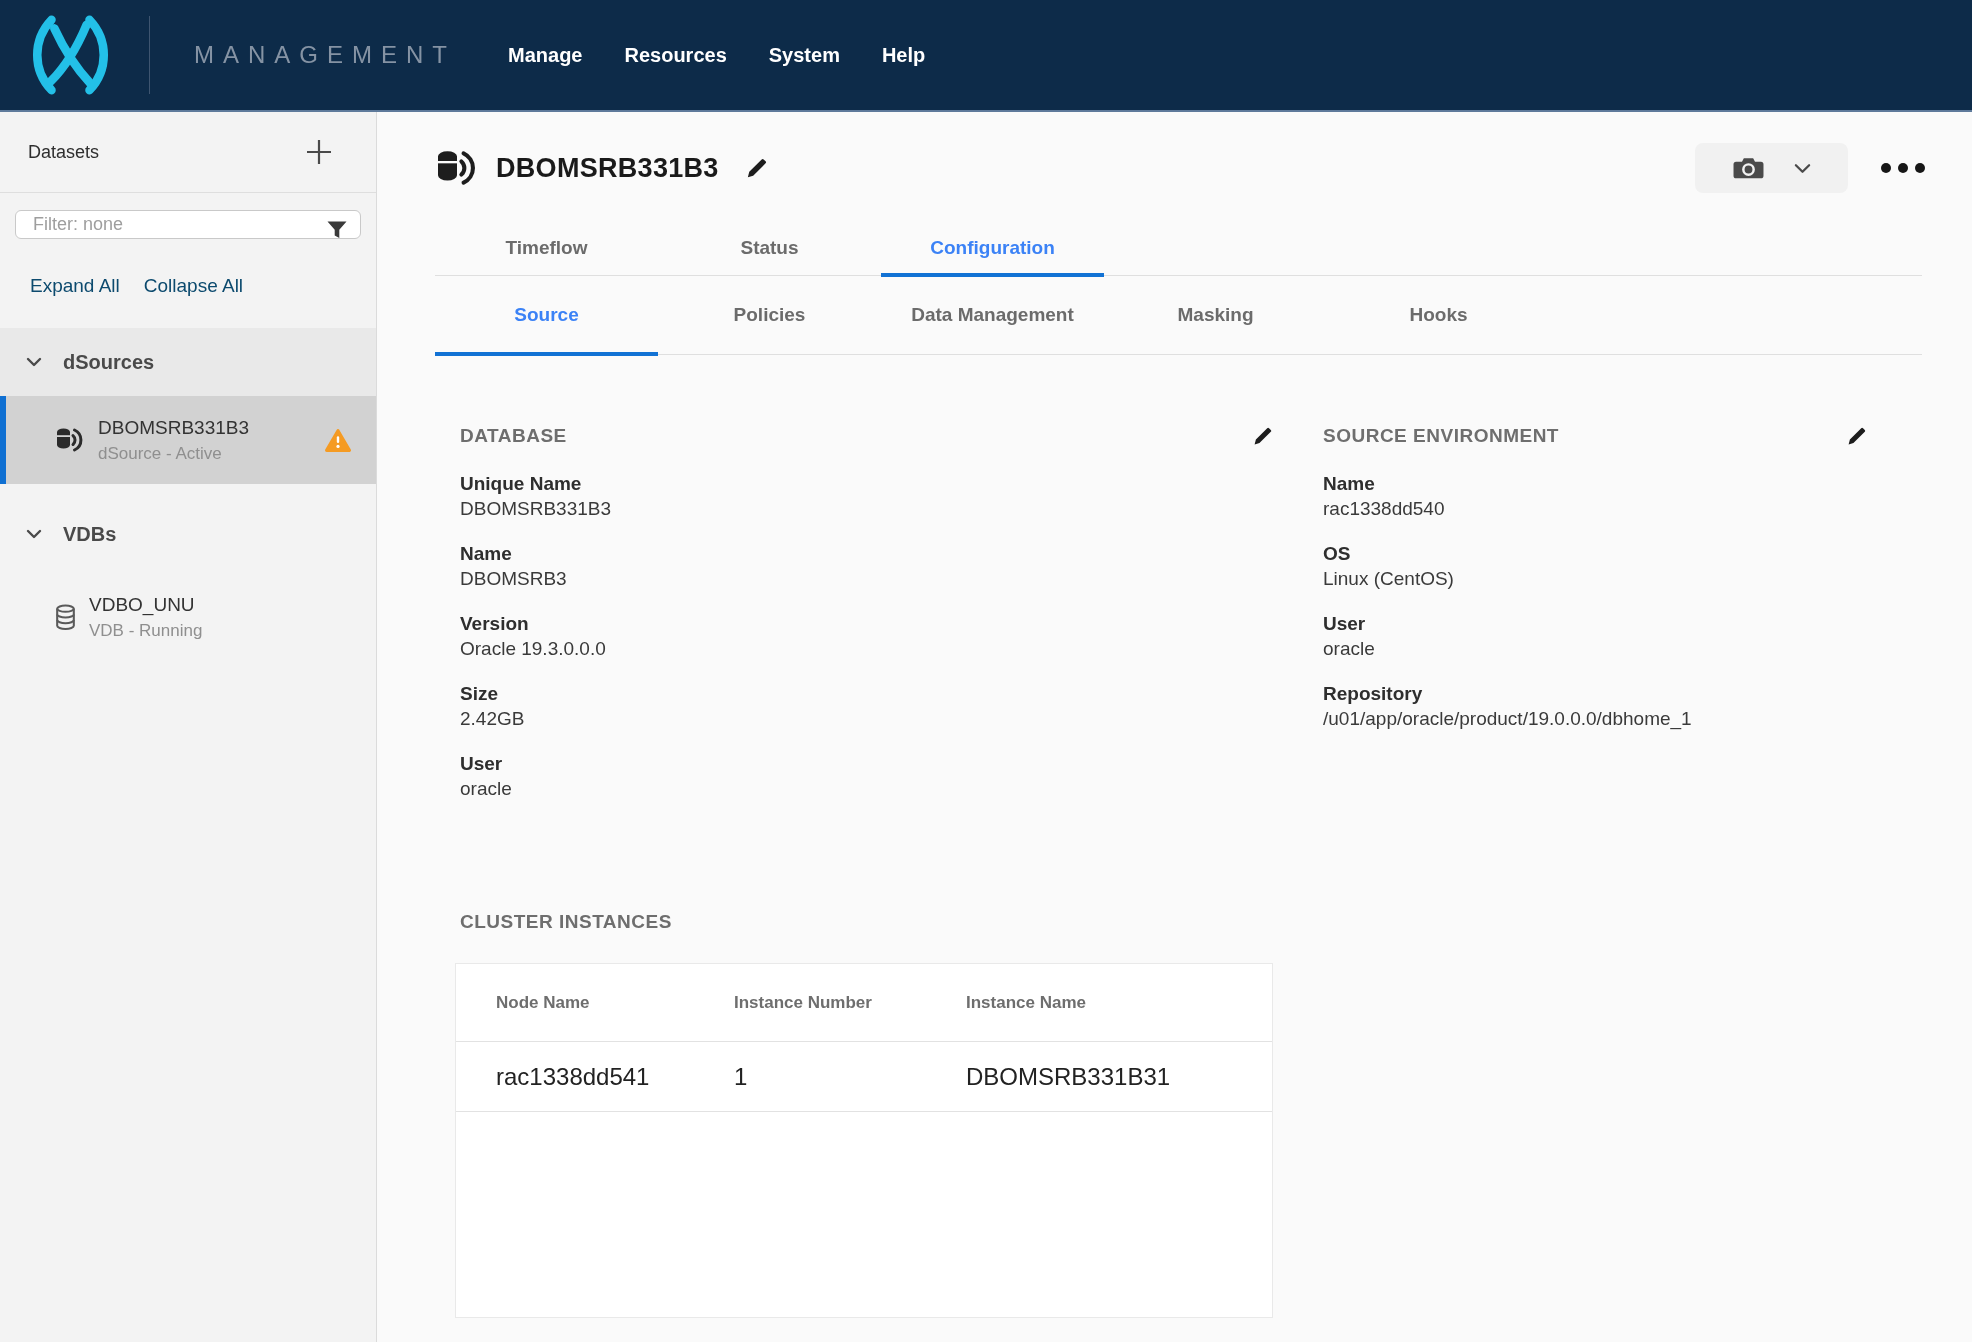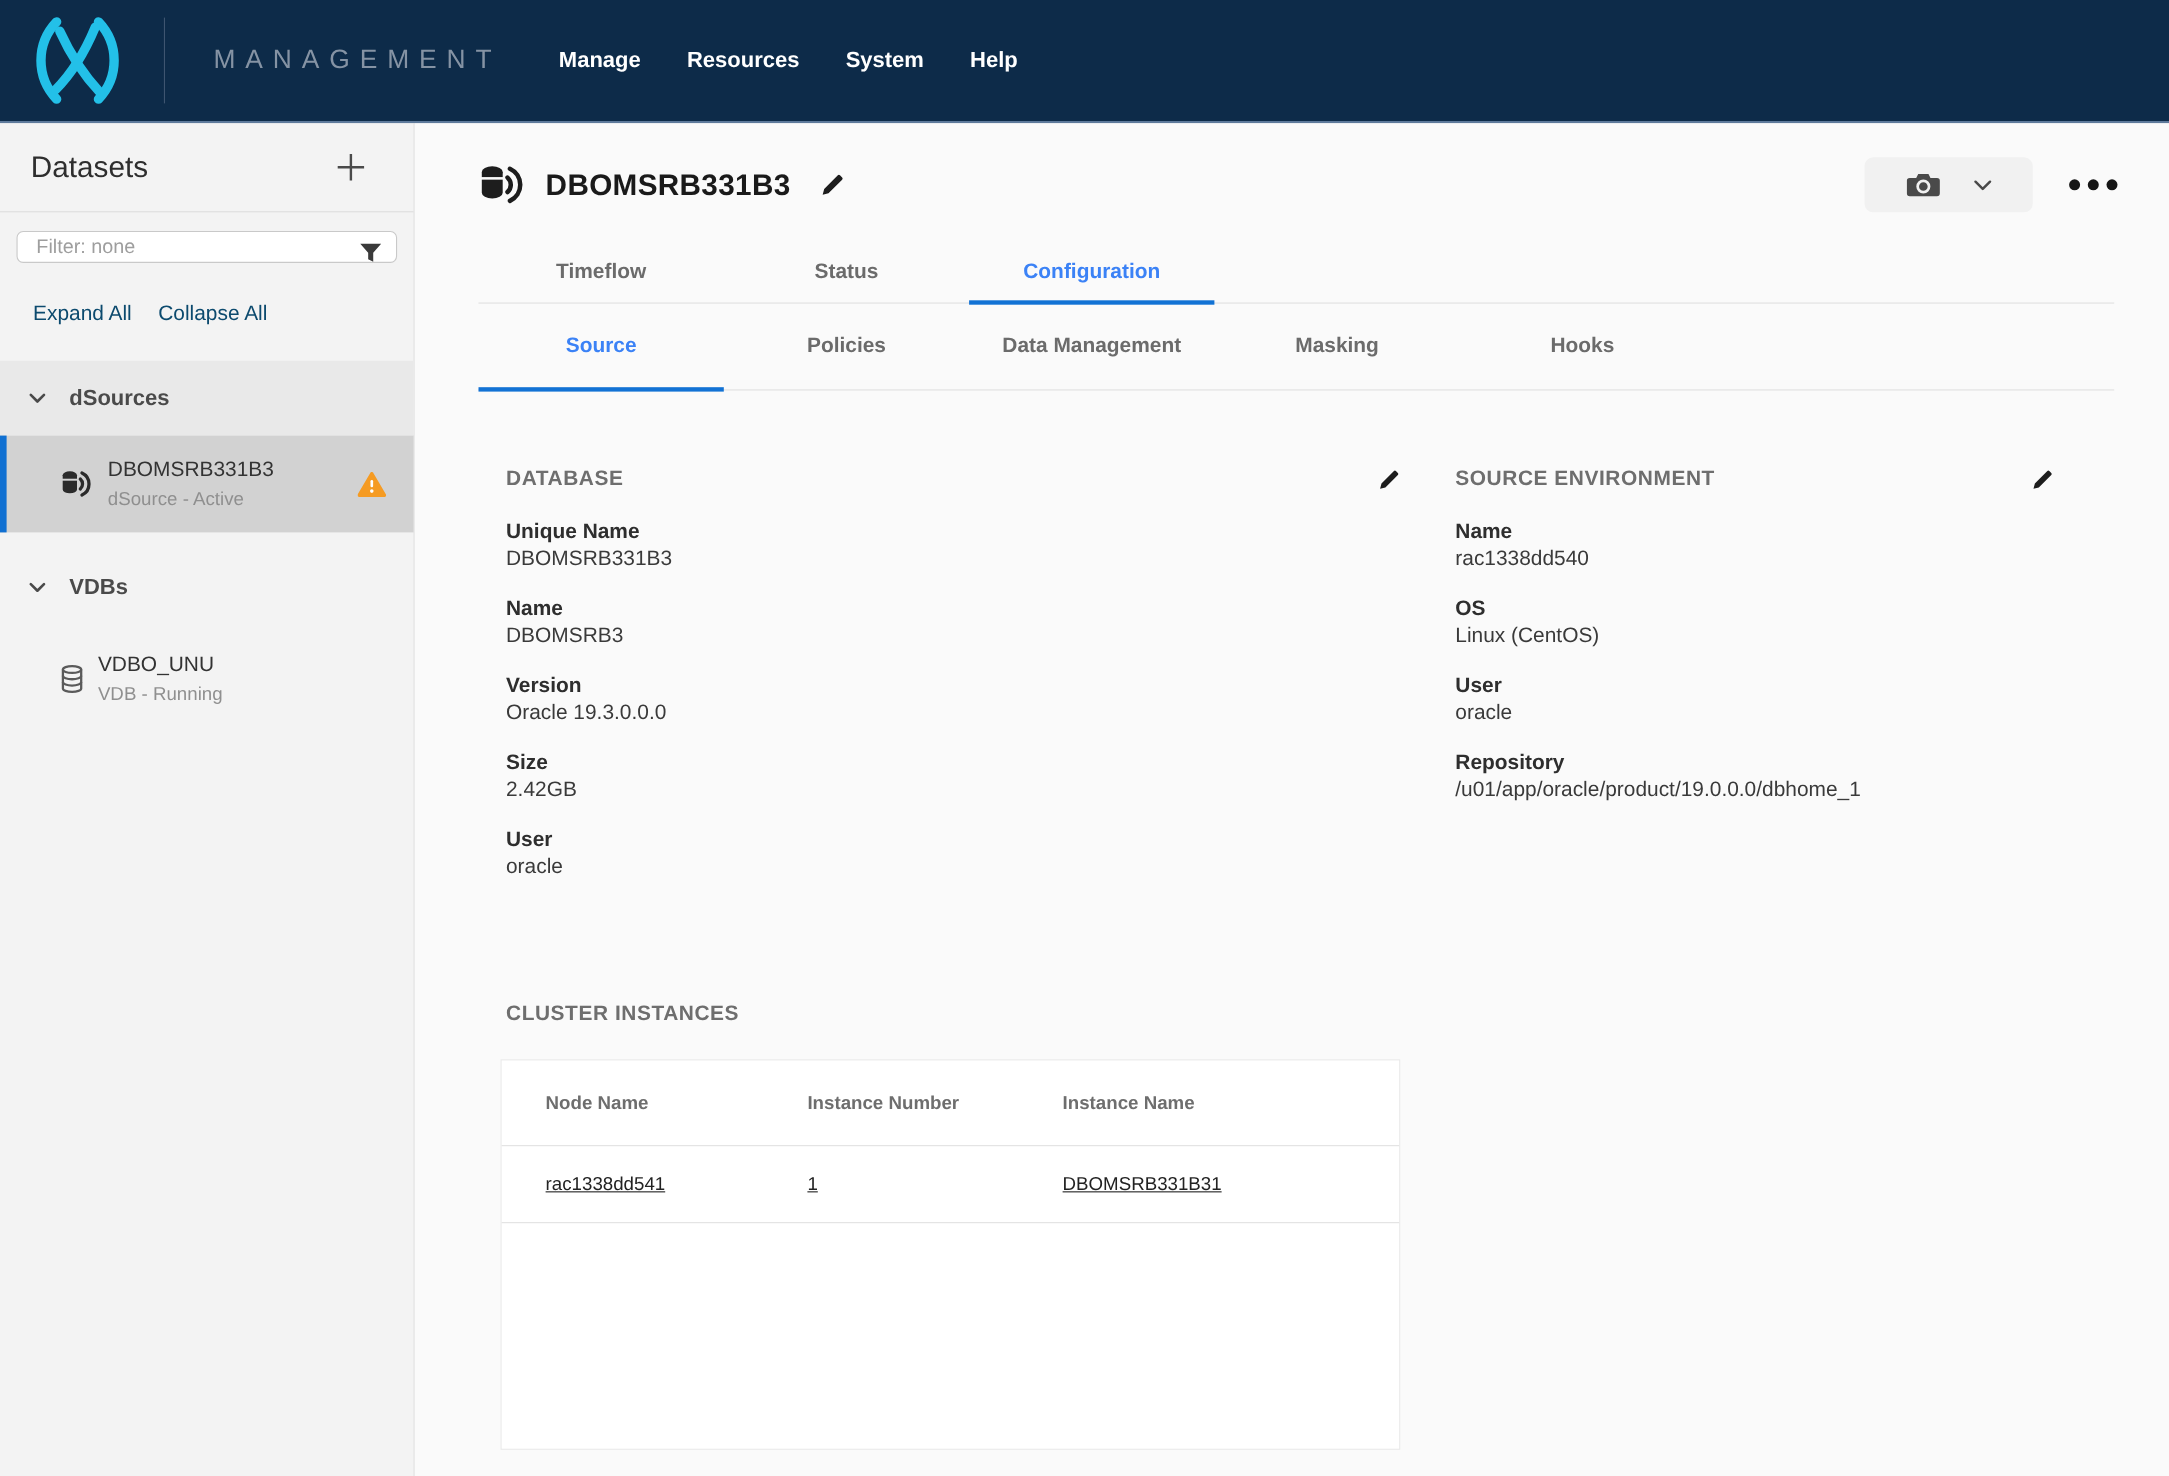--- a/index.html
+++ b/index.html
@@ -30,21 +30,21 @@
 
   
   .sidebar{
     width:377px;flex:0 0 377px;background:#F3F3F3;
     border-right:1px solid #DBDBDB;box-sizing:border-box;
   }
   .sidebar-head{
     height:80px;display:flex;align-items:center;justify-content:space-between;
     padding:0 42px 0 28px;border-bottom:1px solid #DEDEDE;
   }
-  .sidebar-title{font-size:27px;color:#2E2E2E;}
+  .sidebar-title{font-size:18px;color:#2E2E2E;}
   .plus-btn{background:none;border:none;padding:0;cursor:pointer;line-height:0;}
   .filter-row{margin:17px 15px 0 15px;position:relative;}
   .filter-input{
     width:100%;height:29px;box-sizing:border-box;background:#FFFFFF;
     border:1px solid #C9C9C9;border-radius:6px;padding:0 46px 0 17px;
     font-size:18px;color:#555;outline:none;font-family:inherit;
   }
   .filter-input::placeholder{color:#9E9E9E;}
   .funnel{position:absolute;right:14px;top:11px;line-height:0;cursor:pointer;}
   .sidebar-links{margin:36px 0 0 30px;display:flex;gap:24px;}
@@ -113,21 +113,21 @@
   .cluster{margin-top:110px;}
   .card{
     margin-top:30px;margin-left:-5px;width:818px;height:355px;box-sizing:border-box;
     background:#FFFFFF;border:1px solid #E9E9E9;
   }
   .thead,.trow{
     display:grid;grid-template-columns:238px 232px 1fr;align-items:center;
     padding-left:40px;border-bottom:1px solid #E2E2E2;box-sizing:border-box;
   }
   .thead{height:78px;font-size:17px;font-weight:700;color:#6E6E6E;}
-  .trow{height:70px;font-size:17px;color:#222222;text-decoration:underline;}
+  .trow{height:70px;font-size:24px;color:#222222;}
 </style>
 </head>
 <body>
 
 <div class="page">
 
   <div class="topbar">
     <div class="logo">
       <svg width="95" height="80" viewBox="0 0 100 84">
         <path d="M30 5 C10 26 10 58 30 79" stroke="#23C0E8" stroke-width="9" fill="none" stroke-linecap="round"></path>

